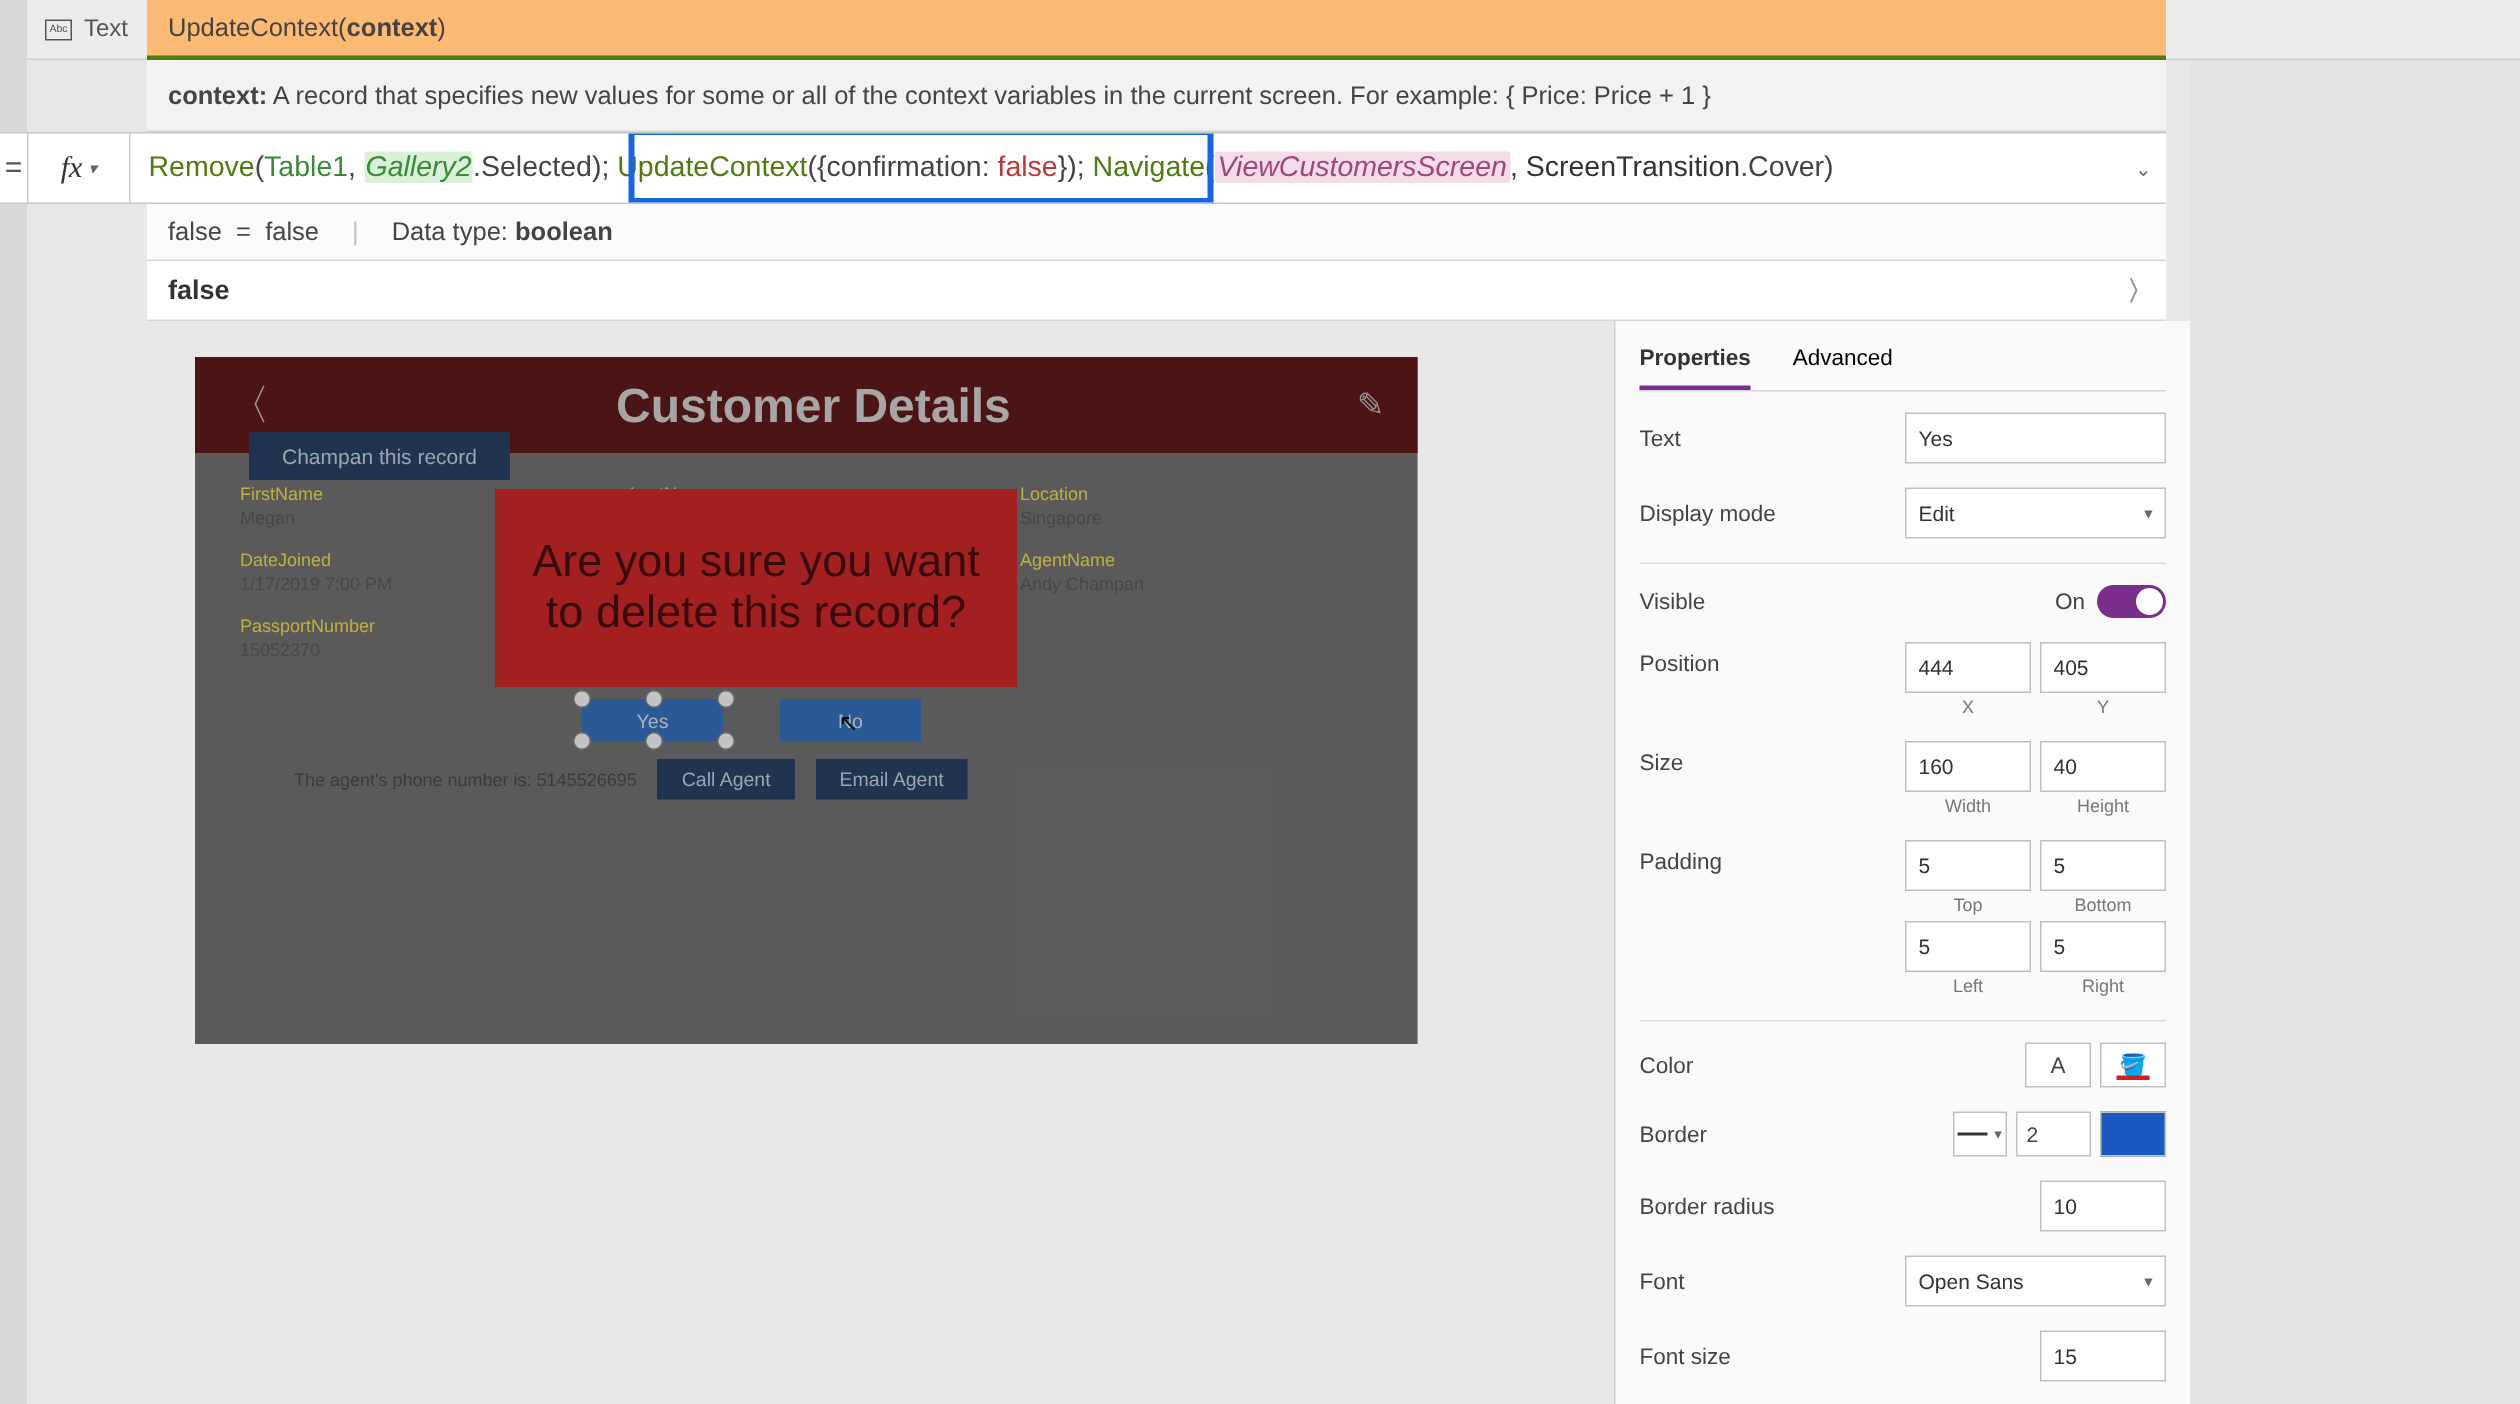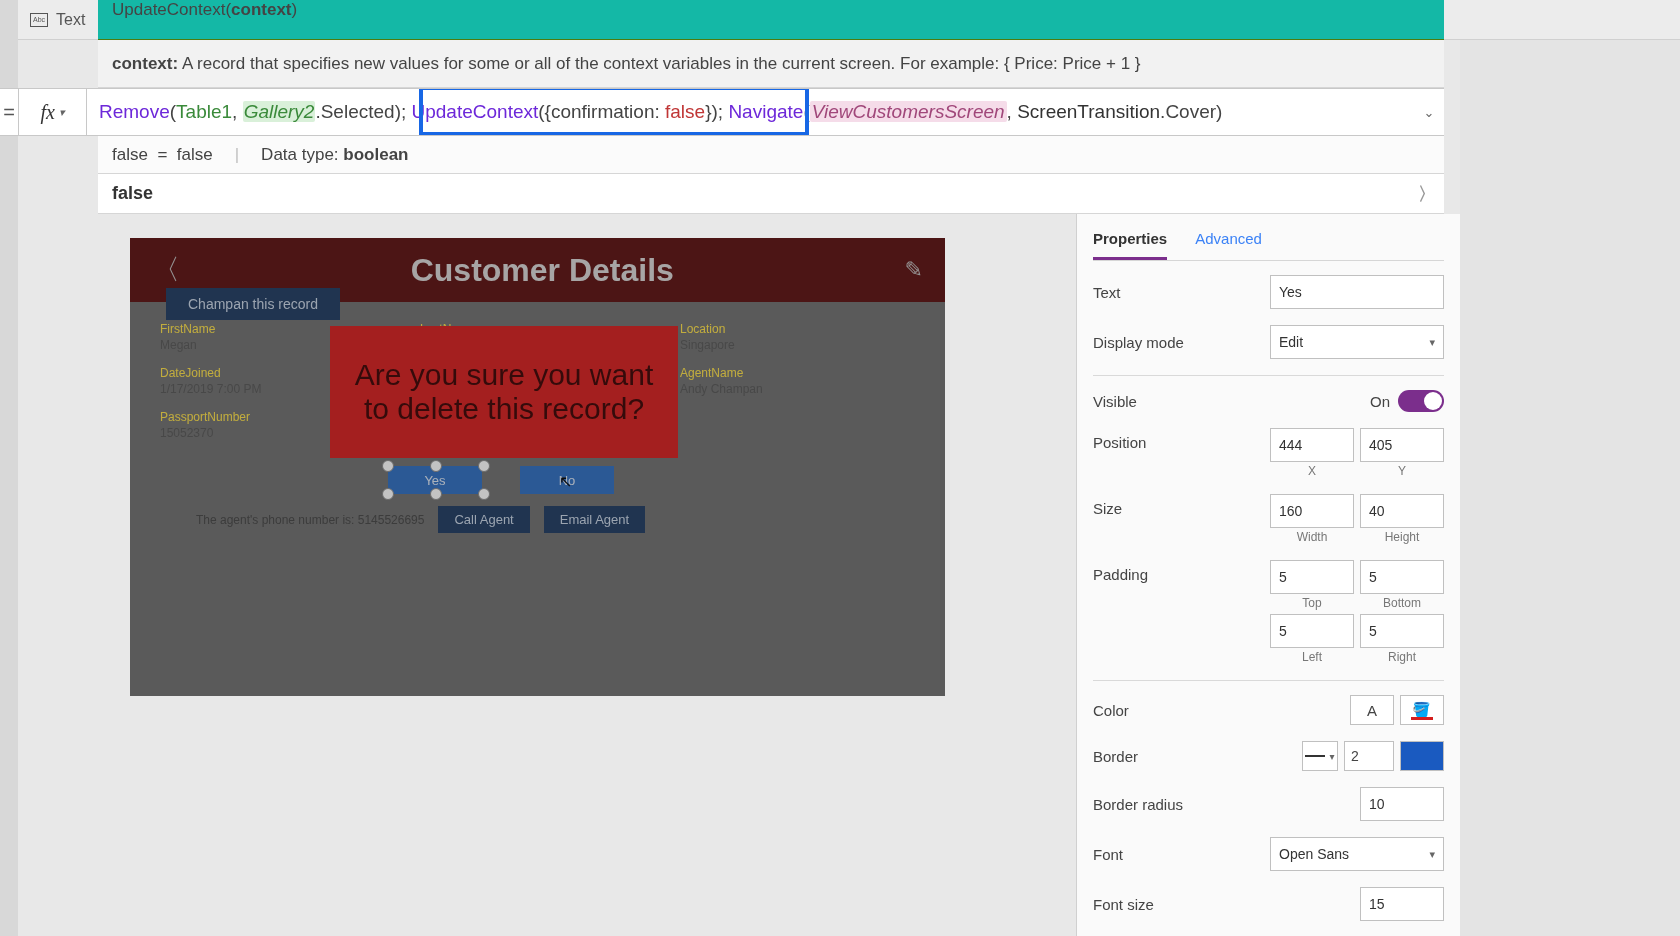--- a/index.html
+++ b/index.html
@@ -6,33 +6,33 @@
   body { background: #e8e8e8; width: 1680px; height: 936px; overflow: hidden; position: relative; }
 
   .left-rail { position: absolute; left: 0; top: 0; width: 18px; height: 936px; background: #d8d8d8; }
 
   .top-area { position: absolute; left: 18px; top: 0; right: 0; }
 
   .prop-strip { background: #ececec; height: 40px; display: flex; align-items: center; padding-left: 12px; border-bottom: 1px solid #d0d0d0; }
   .prop-strip .abc-icon { width: 18px; height: 14px; border: 1px solid #555; display: inline-flex; align-items: center; justify-content: center; font-size: 7px; color: #555; margin-right: 8px; }
   .prop-strip .prop-label { font-size: 16px; color: #555; }
 
-  .hint-bar { position: absolute; left: 98px; top: 0; right: 236px; height: 40px; background: #14b8a6; display: flex; padding: 0 14px; font-size: 17px; color: #444; border-bottom: 1px solid #4d7c0f; }
+  .hint-bar { position: absolute; left: 98px; top: 0; right: 236px; height: 40px; background: #fdba74; display: flex; align-items: center; padding: 0 14px; font-size: 17px; color: #444; border-bottom: 3px solid #4d7c0f; }
   .hint-bar .fn { font-weight: 400; }
   .hint-bar .fn b { font-weight: 700; }
 
   .help-bar { position: absolute; left: 98px; top: 40px; right: 236px; height: 48px; background: #f2f2f2; display: flex; align-items: center; padding: 0 14px; font-size: 17px; color: #444; border-bottom: 1px solid #d6d6d6; }
   .help-bar b { font-weight: 700; }
 
   .fx-row { position: absolute; left: 0; top: 88px; right: 236px; height: 48px; background: #fff; border-top: 1px solid #c8c8c8; border-bottom: 1px solid #c8c8c8; display: flex; align-items: center; }
   .fx-eq { width: 18px; text-align: center; font-size: 20px; color: #555; }
   .fx-ico { width: 68px; display: flex; align-items: center; justify-content: center; font-size: 20px; font-style: italic; color: #333; font-family: "Times New Roman", serif; border-left: 1px solid #c8c8c8; height: 100%; }
   .fx-chev { font-size: 11px; color: #666; margin-left: 4px; }
   .fx-input { flex: 1; padding: 0 12px; font-size: 19px; font-family: Consolas, monospace; white-space: nowrap; overflow: hidden; height: 100%; display: flex; align-items: center; position: relative; border-left: 1px solid #c8c8c8; }
-  .fx-input .tok-fn { color: #6d28d9; }
+  .fx-input .tok-fn { color: #4d7c0f; }
   .fx-input .tok-ds { color: #3a8a3a; }
   .fx-input .tok-ds-hl { color: #3a8a3a; background: #d9f0d9; border-radius: 2px; padding: 0 1px; font-style: italic; }
   .fx-input .tok-punc { color: #444; }
   .fx-input .tok-prop { color: #444; }
   .fx-input .tok-rec { color: #444; }
   .fx-input .tok-bool { color: #c03636; }
   .fx-input .tok-screen { color: #a0477a; background: #f5dce9; font-style: italic; padding: 0 2px; border-radius: 2px; }
   .fx-input .tok-type { color: #333; }
   .fx-input .highlight-box { position: absolute; border: 4px solid #1767e5; pointer-events: none; }
   .fx-expand { width: 30px; display: flex; align-items: center; justify-content: center; color: #666; font-size: 13px; }
@@ -65,21 +65,21 @@
   .canvas .sel-handle { position: absolute; width: 12px; height: 12px; background: #fff; border: 1px solid #888; border-radius: 50%; }
   .canvas .cursor { position: absolute; left: 429px; top: 170px; font-size: 16px; color: #000; pointer-events: none; }
   .canvas .agentrow { position: absolute; left: 30px; top: 204px; display: flex; align-items: center; gap: 14px; font-size: 12px; color: #444; margin-left: 36px; }
   .canvas .agentrow .btn { background: #1e3a60; color: #c8d4e5; padding: 6px 16px; font-size: 13px; }
   .canvas .delete-btn { position: absolute; left: 36px; bottom: 30px; background: #1e3a60; color: #c8d4e5; padding: 8px 22px; font-size: 14px; }
   .overlay-dim { position: absolute; inset: 0; background: rgba(40,40,40,0.28); pointer-events: none; }
 
   
   .right-panel { position: absolute; right: 220px; top: 214px; width: 384px; bottom: 0; background: #fafafa; border-left: 1px solid #d0d0d0; padding: 10px 16px 0 16px; overflow: hidden; }
   .rp-tabs { display: flex; gap: 28px; border-bottom: 1px solid #d6d6d6; margin-bottom: 14px; }
-  .rp-tabs .tab { font-size: 15px; color: #3b82f6; padding: 6px 0 10px 0; cursor: pointer; }
+  .rp-tabs .tab { font-size: 15px; color: #000000; padding: 6px 0 10px 0; cursor: pointer; }
   .rp-tabs .tab.active { font-weight: 700; color: #333; border-bottom: 3px solid #7b2e8c; }
   .rp-row { display: flex; align-items: center; justify-content: space-between; margin-bottom: 16px; font-size: 15px; color: #444; }
   .rp-row .rp-label { flex: 1; }
   .rp-input { width: 174px; height: 34px; border: 1px solid #c0c0c0; background: #fff; padding: 0 8px; font-size: 14px; color: #333; display: flex; align-items: center; justify-content: space-between; }
   .rp-input .chev { color: #666; font-size: 11px; }
   .rp-small { width: 84px; height: 34px; border: 1px solid #c0c0c0; background: #fff; padding: 0 8px; font-size: 14px; color: #333; }
   .rp-pair { display: flex; gap: 6px; }
   .rp-sublabel { font-size: 12px; color: #777; text-align: center; margin-top: 2px; }
   .rp-pair-col { display: flex; flex-direction: column; align-items: stretch; }
   .toggle { width: 46px; height: 22px; background: #7b2e8c; border-radius: 11px; position: relative; }

